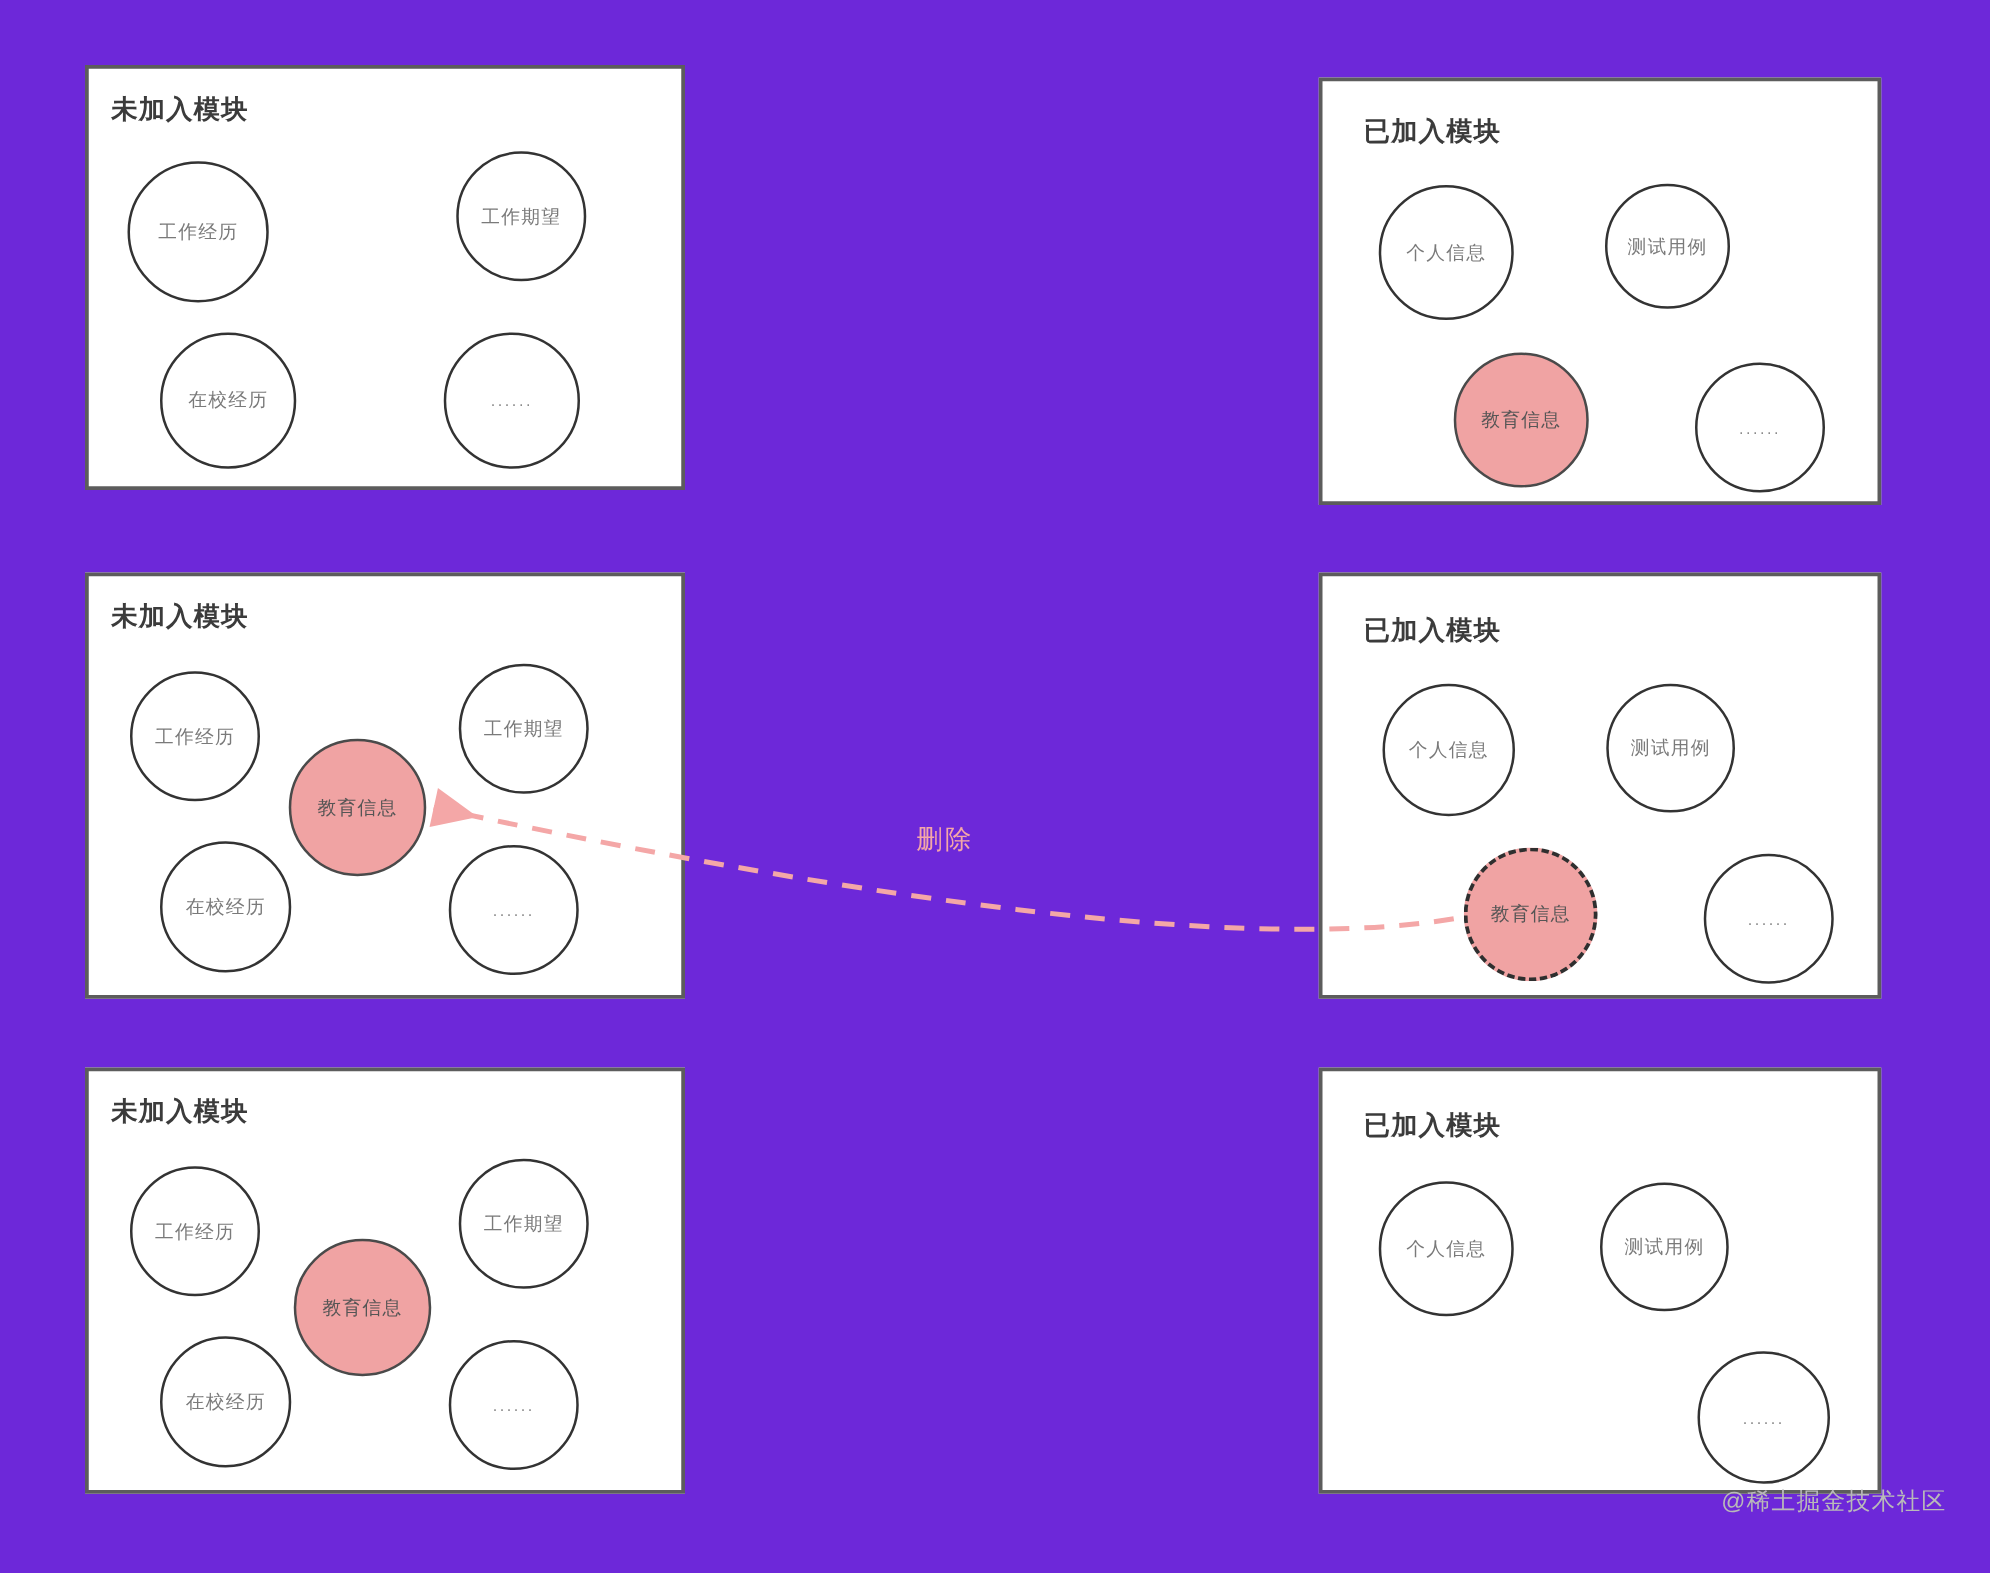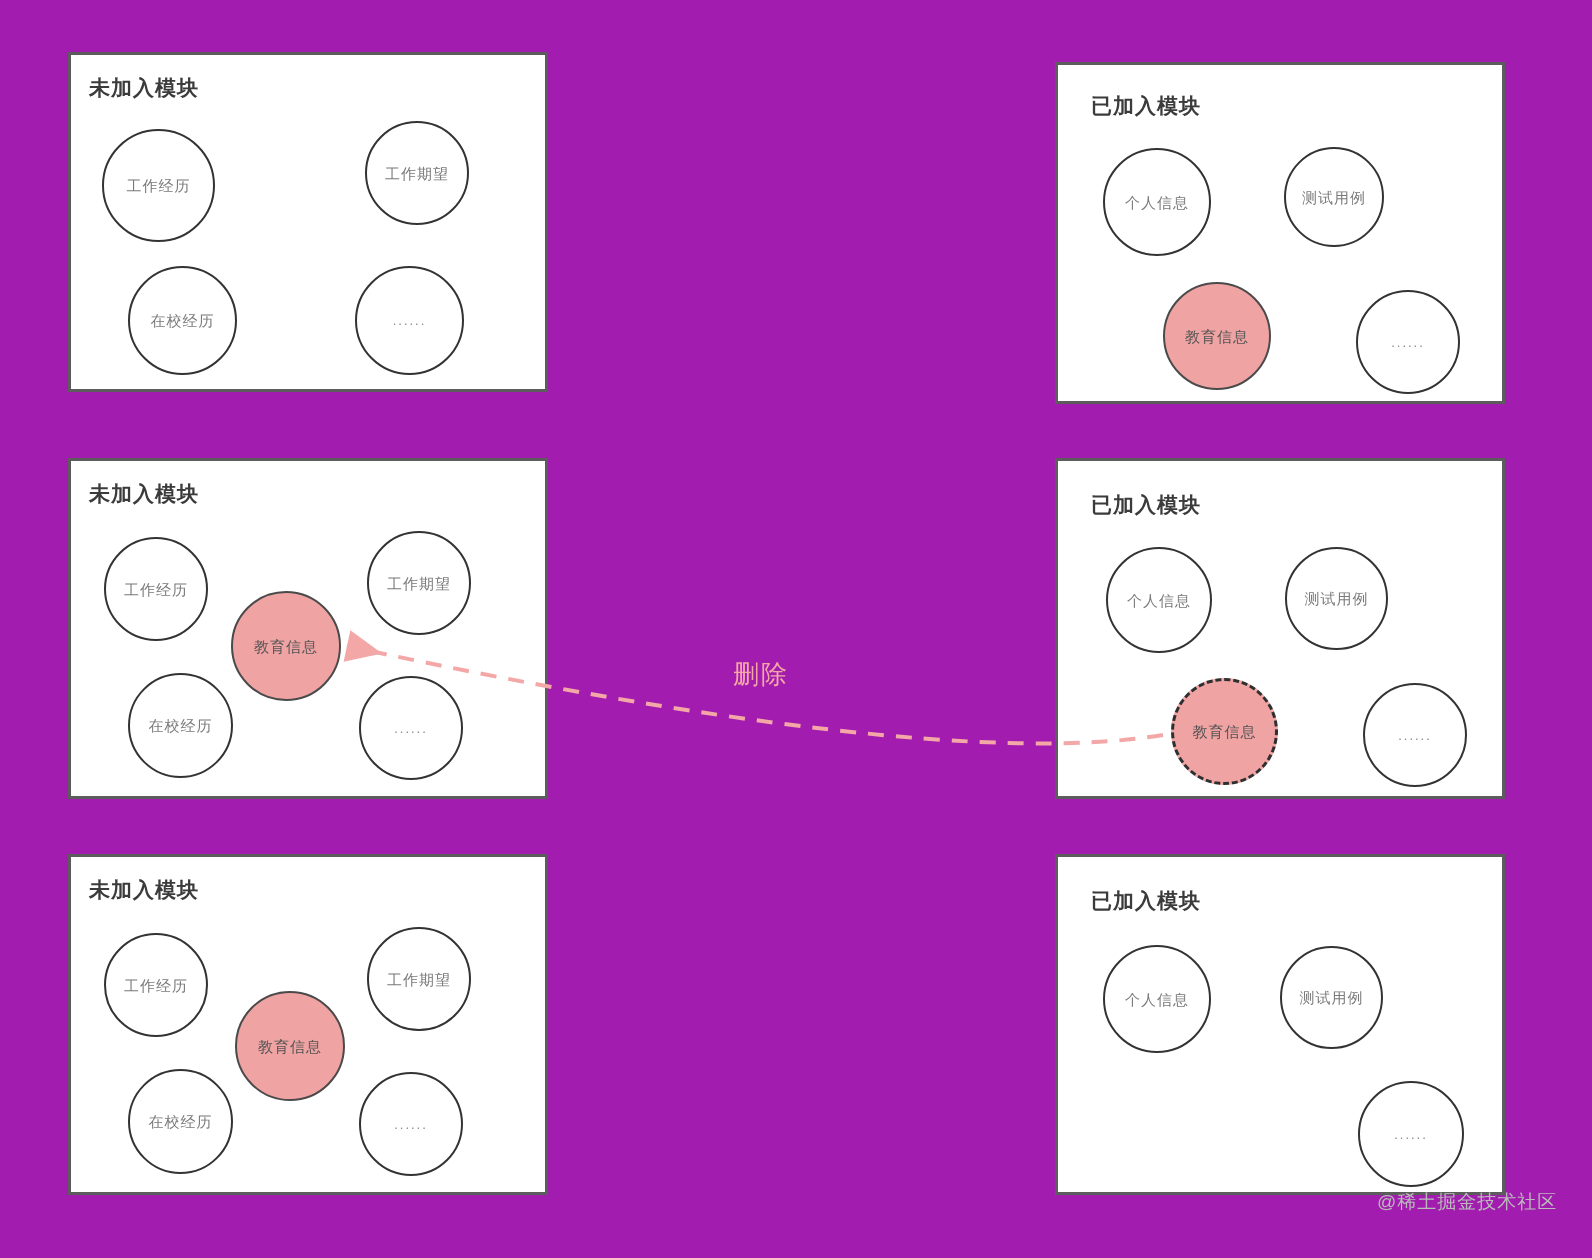--- a/index.html
+++ b/index.html
@@ -7,21 +7,21 @@
     padding: 0;
     background: #ffffff;
   }
   body {
     font-family: "Liberation Sans", "DejaVu Sans", sans-serif;
   }
   #stage {
     position: relative;
     width: 1592px;
     height: 1258px;
-    background: #a21caf;
+    background: #6d28d9;
     overflow: hidden;
   }
 
   
   .panel {
     position: absolute;
     box-sizing: border-box;
     border: 3px solid #5c5c5c;
     background: #ffffff;
   }
@@ -80,21 +80,21 @@
   #connector-layer {
     position: absolute;
     left: 0;
     top: 0;
     width: 1592px;
     height: 1258px;
     pointer-events: none;
   }
   .edge-label {
     position: absolute;
-    font-size: 26px;
+    font-size: 21px;
     color: #F4A7A7;
     letter-spacing: 2px;
     white-space: nowrap;
     line-height: 1;
   }
 
   
   .watermark {
     position: absolute;
     font-size: 19px;

